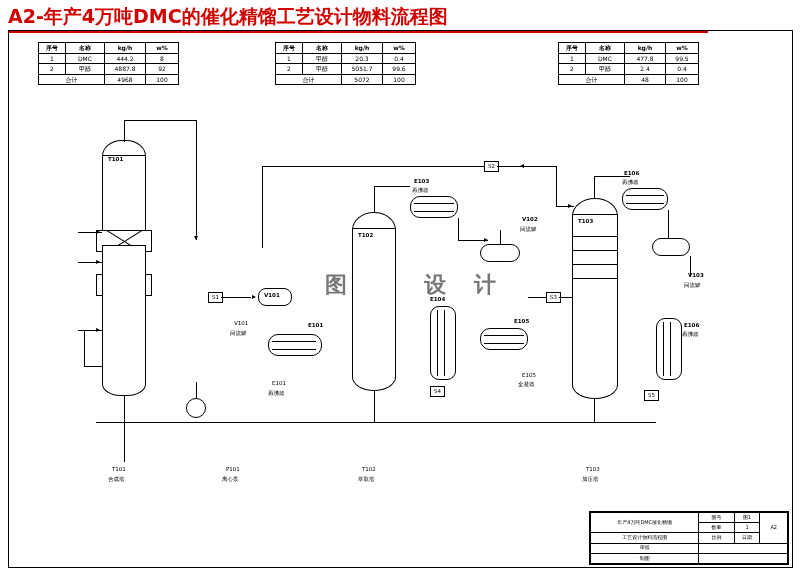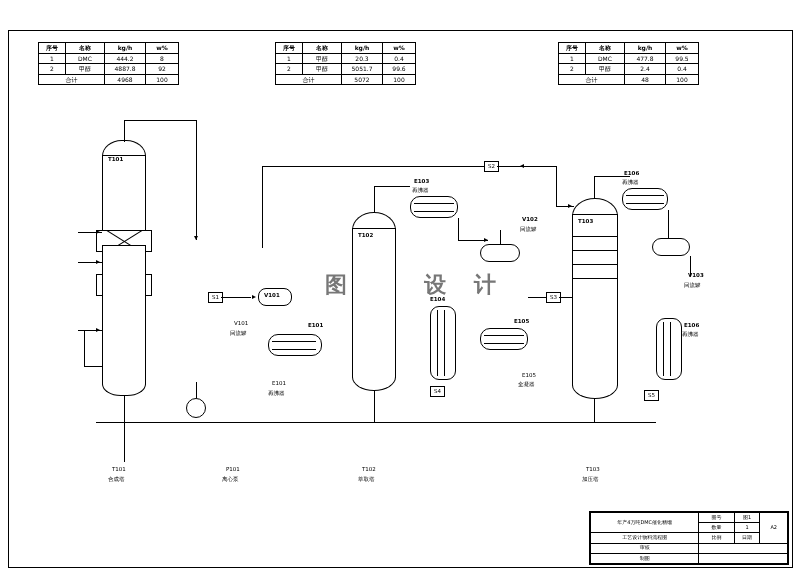--- a/index.html
+++ b/index.html
@@ -50,20 +50,21 @@
   
   #tblock{right:14px;bottom:14px;width:200px;height:54px;border:1px solid #000;box-sizing:border-box;background:#fff;}
   #tblock table{border-collapse:collapse;width:100%;height:100%;font-size:5px;}
   #tblock td{border:1px solid #000;text-align:center;padding:0 1px;line-height:1.15;}
 </style>
 </head>
 <body>
 
 <div id="root">
 
+  <div class="abs" id="title">A2-年产4万吨DMC的催化精馏工艺设计物料流程图</div>
   <div class="abs" id="frame"></div>
 
   <div class="abs" style="left:38px;top:42px;">
     <table class="tbl">
       <tbody>
           <tr>
         <td class="h w1">序号</td>
         <td class="h w2">名称</td>
         <td class="h w3">kg/h</td>
         <td class="h w4">w%</td>

